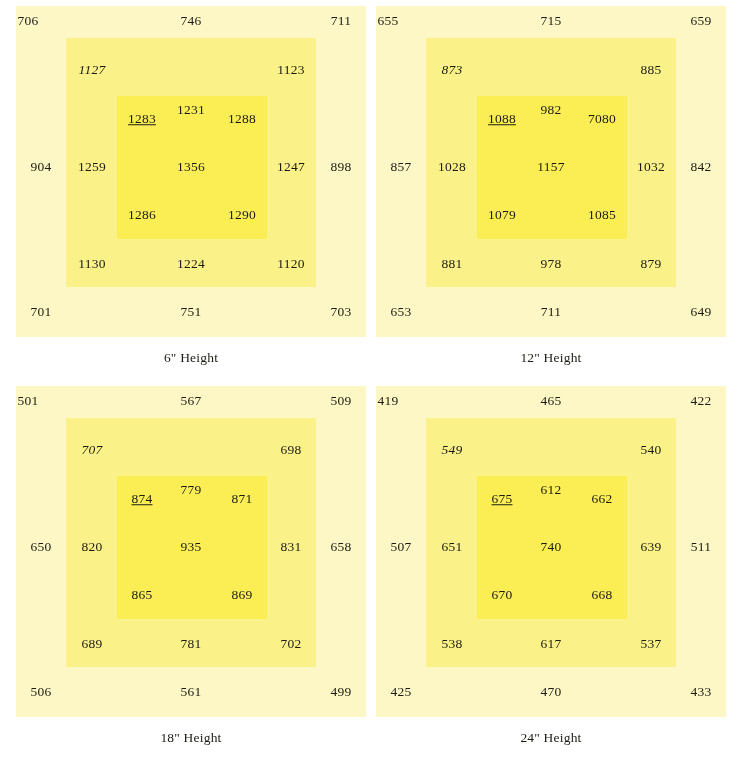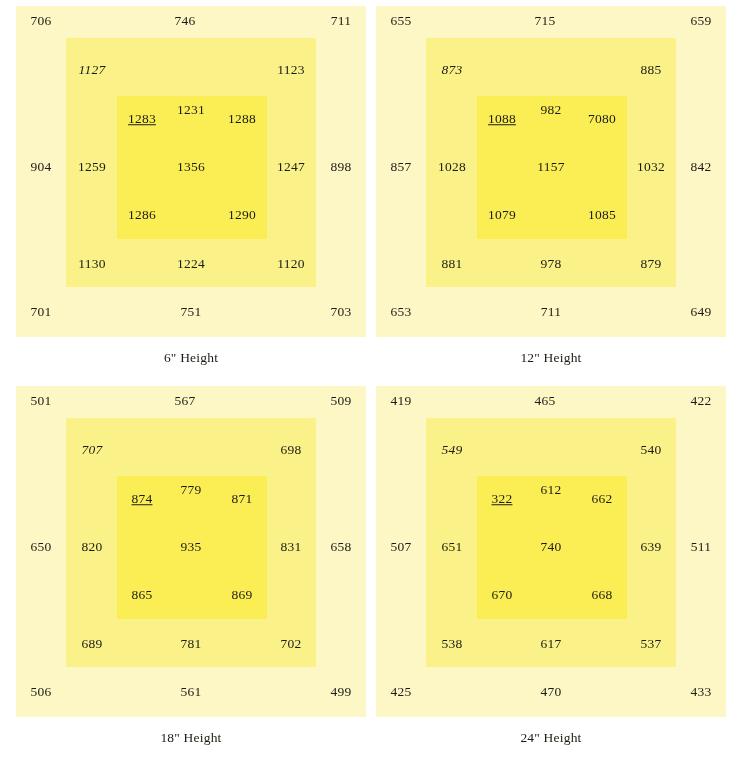--- a/index.html
+++ b/index.html
@@ -62,22 +62,22 @@
     position: absolute;
     font-size: 13.5px;
     line-height: 1;
     color: #1c1c14;
     white-space: nowrap;
     transform: translate(-50%, -50%);
     letter-spacing: 0.2px;
   }
 
   
-  .o-tl { left: 25px;  top: 21px;  }
-  .o-tc { left: 169px; top: 21px;  }
+  .o-tl { left: 12px;  top: 21px;  }
+  .o-tc { left: 175px; top: 21px;  }
   .o-tr { left: 325px; top: 21px;  }
   .o-ml { left: 25px;  top: 167px; }
   .o-mr { left: 325px; top: 167px; }
   .o-bl { left: 25px;  top: 312px; }
   .o-bc { left: 175px; top: 312px; }
   .o-br { left: 325px; top: 312px; }
 
   
   .m-tl { left: 76px;  top: 70px; font-style: italic;  }
   .m-tc { left: 175px; top: 70px; margin-top: 40px;  }
@@ -223,21 +223,21 @@
 
     <span class="val m-tl">549</span>
     <span class="val m-tc">612</span>
     <span class="val m-tr">540</span>
     <span class="val m-ml">651</span>
     <span class="val m-mr">639</span>
     <span class="val m-bl">538</span>
     <span class="val m-bc">617</span>
     <span class="val m-br">537</span>
 
-    <span class="val i-tl">322</span>
+    <span class="val i-tl">675</span>
     <span class="val i-tr">662</span>
     <span class="val i-c">740</span>
     <span class="val i-bl">670</span>
     <span class="val i-br">668</span>
 
     <div class="panel-caption">24" Height</div>
   </div>
 
 </div>
 

